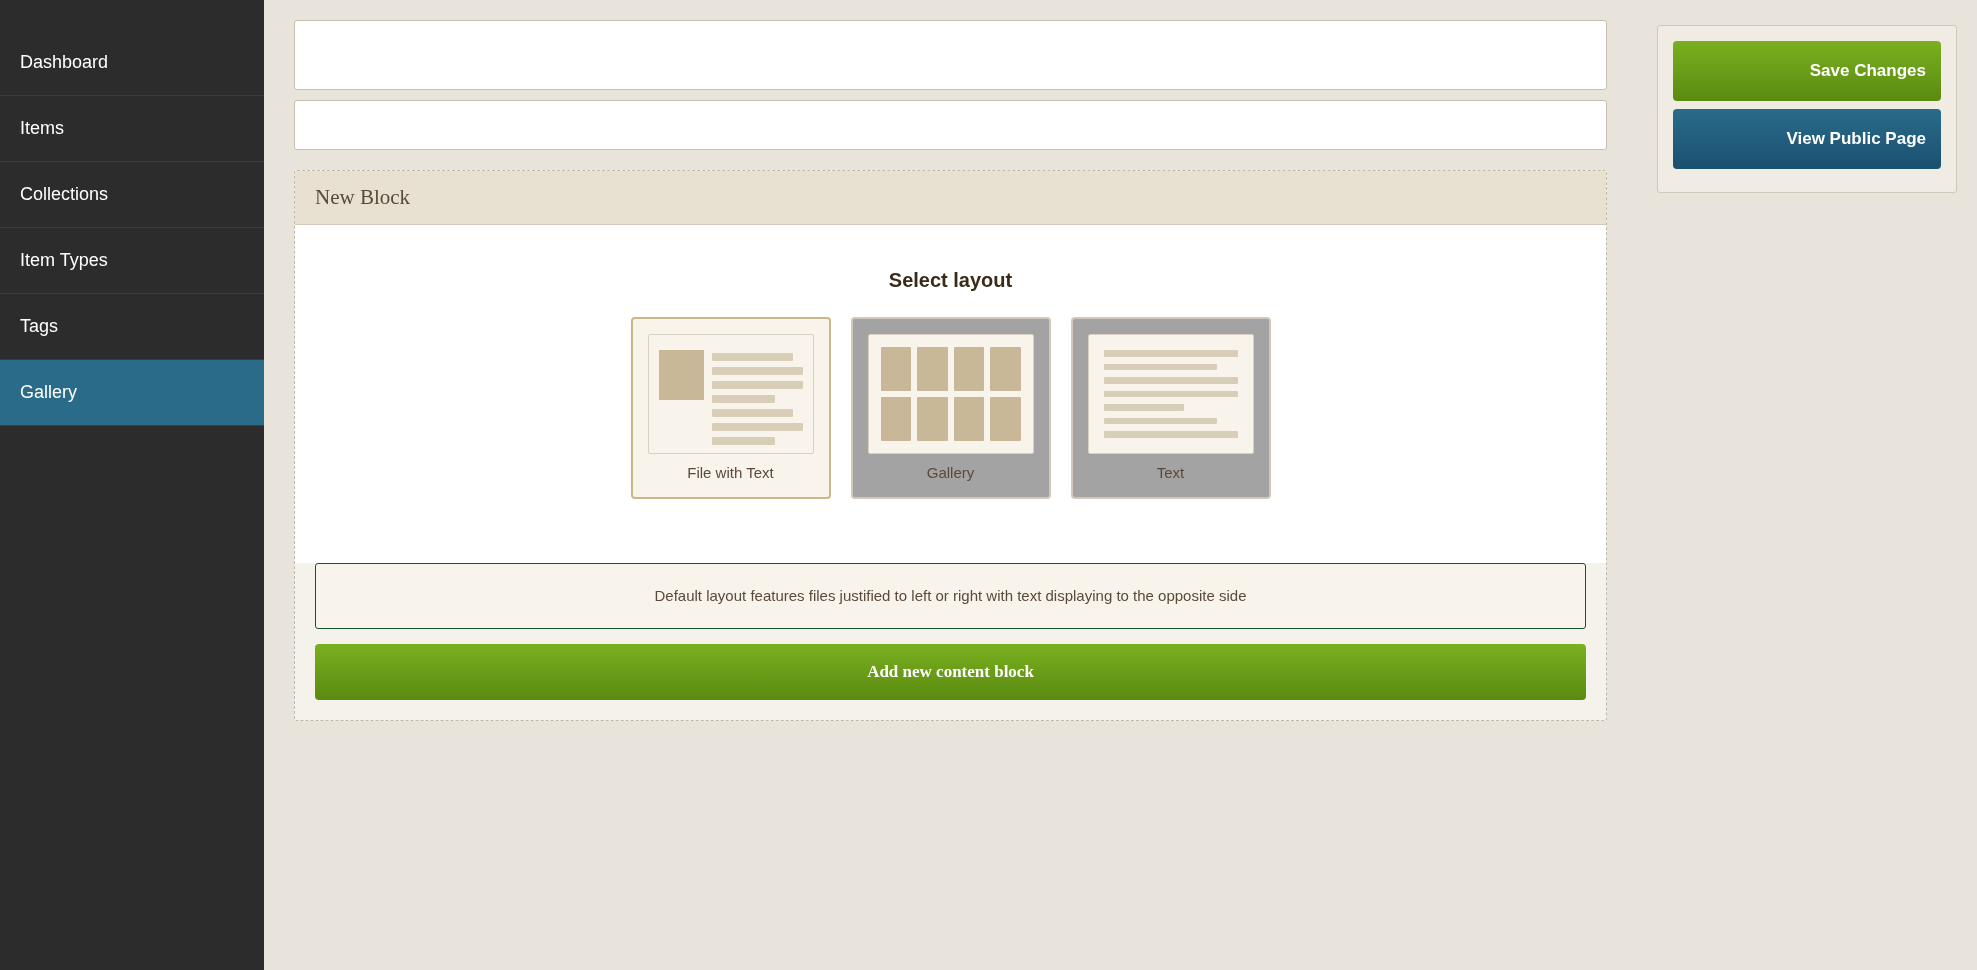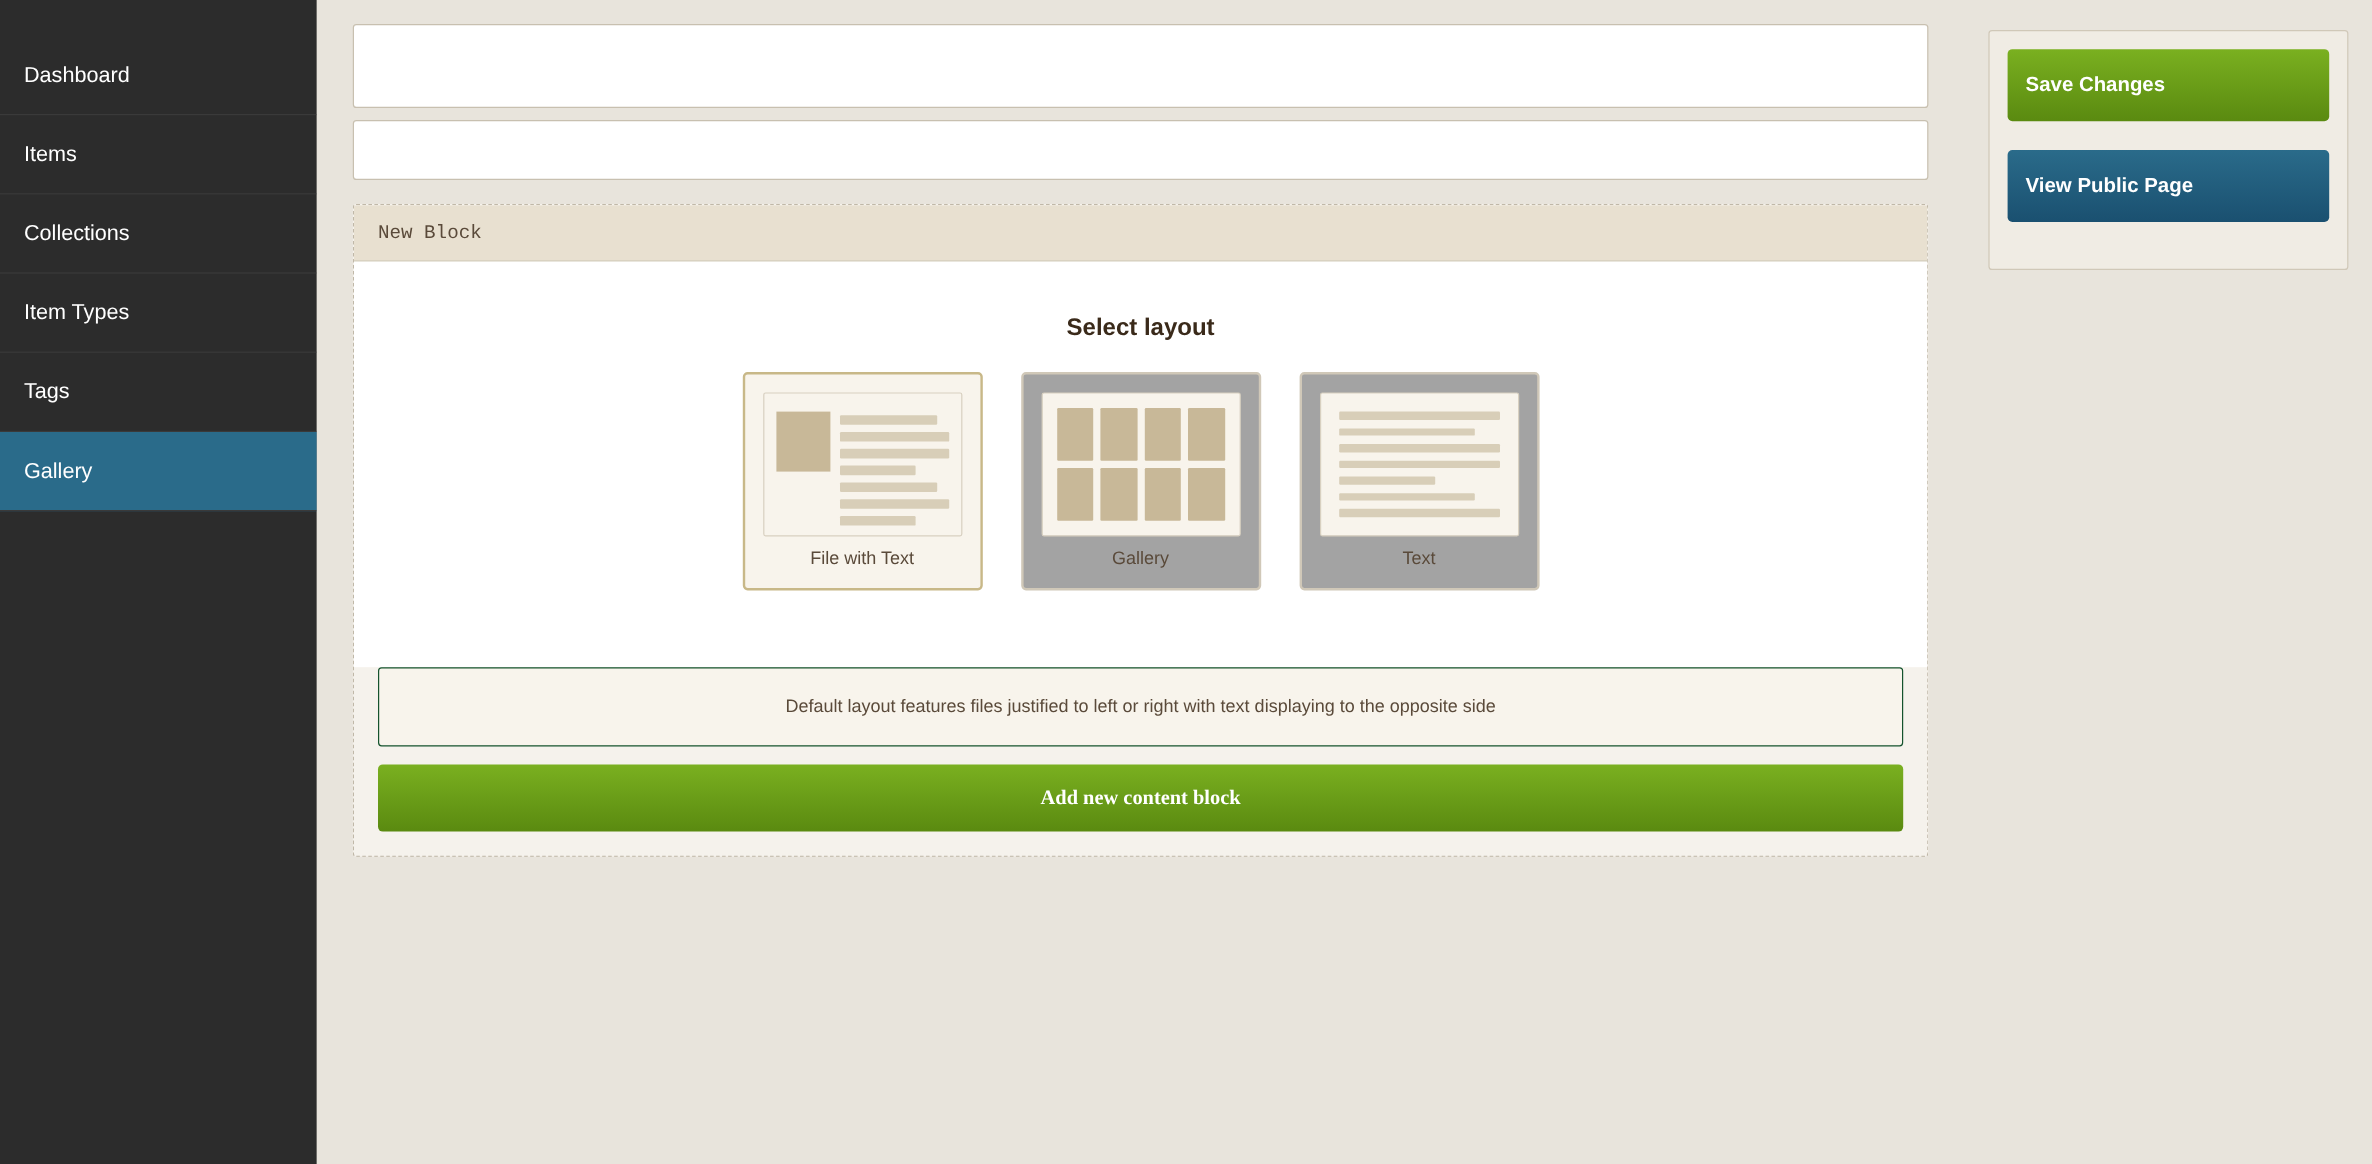--- a/index.html
+++ b/index.html
@@ -71,42 +71,42 @@
       border: 1px dashed #c0b8a8;
       border-radius: 3px;
       background-color: #f5f2ec;
       overflow: hidden;
     }
 
     .new-block-header {
       background-color: #e8e0d0;
       border-bottom: 1px solid #d0c8b8;
       padding: 14px 20px;
-      font-size: 16px;
+      font-size: 21px;
       color: #5a4a3a;
-      font-family: Liberation Mono, monospace;
+      font-family: Liberation Serif, serif;
     }
 
     .layout-section {
       background-color: #ffffff;
       padding: 44px 20px;
     }
 
     .select-layout-title {
       text-align: center;
       font-size: 20px;
       font-weight: bold;
       color: #3a2a1a;
       font-family: Arial, sans-serif;
       margin-bottom: 25px;
     }
 
     .layout-options {
       display: flex;
-      gap: 32px;
+      gap: 20px;
       justify-content: center;
       margin-bottom: 20px;
     }
 
     .layout-option {
       border: 2px solid #d0c8b8;
       border-radius: 4px;
       padding: 15px;
       width: 200px;
       cursor: pointer;
@@ -240,28 +240,28 @@
     .right-panel {
       width: 340px;
       padding: 20px;
       flex-shrink: 0;
     }
 
     .action-btn {
       display: block;
       width: 100%;
       padding: 20px 15px;
-      margin-bottom: 24px;
+      margin-bottom: 8px;
       border: none;
       border-radius: 4px;
       font-size: 17px;
       font-family: Arial, sans-serif;
       font-weight: bold;
       cursor: pointer;
-      text-align: left;
+      text-align: right;
     }
 
     .btn-save-changes {
       background: linear-gradient(to bottom, #7ab020, #5a8a10);
       color: #ffffff;
     }
 
     .btn-save-add {
       background: linear-gradient(to bottom, #7ab020, #5a8a10);
       color: #ffffff;

